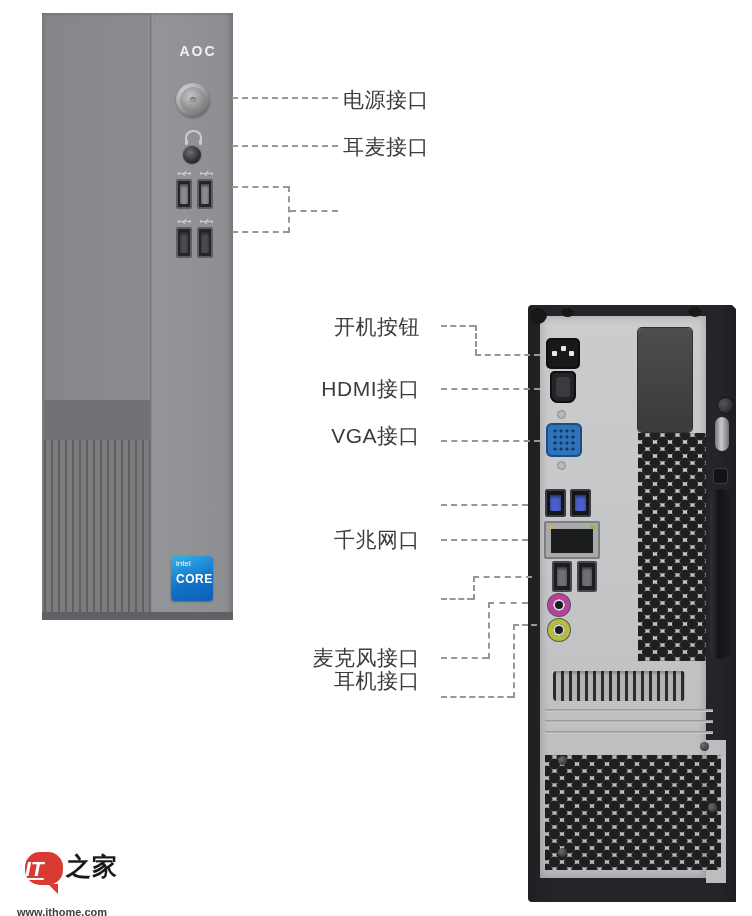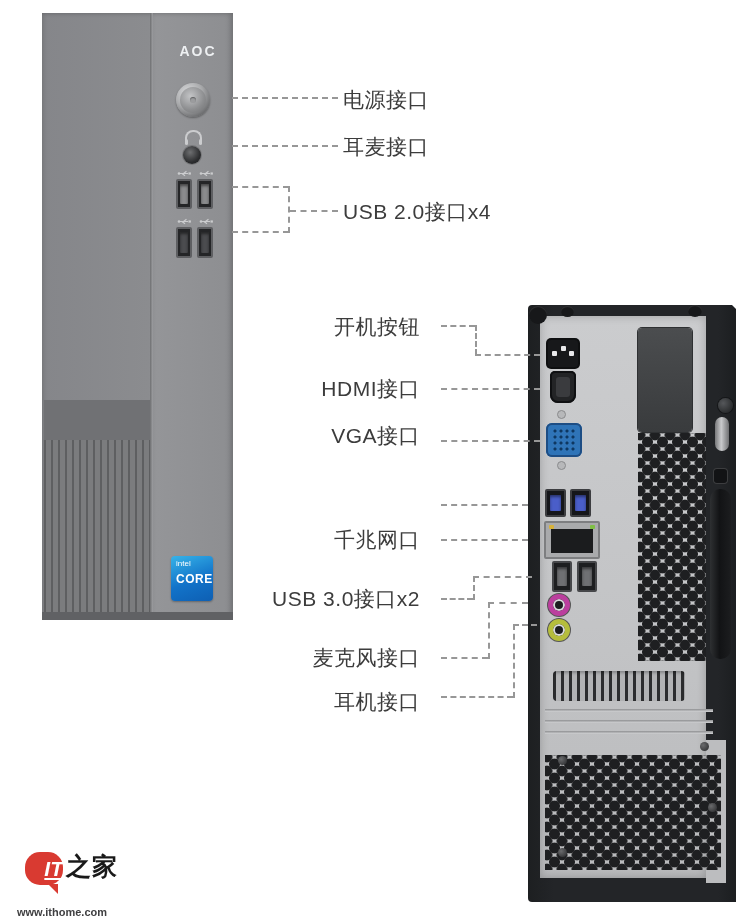--- a/index.html
+++ b/index.html
@@ -115,21 +115,21 @@
   .klock{position:absolute;left:186px;top:164px;width:13px;height:14px;border-radius:3px;
     background:#121315;box-shadow:0 0 0 1px #3c3d3f;}
   .side-bar{position:absolute;left:182px;top:184px;width:21px;height:170px;border-radius:10px;
     background:linear-gradient(90deg,#2e3032,#121315 45%,#1c1d1f);}
   .rear-screw-big{position:absolute;left:190px;top:93px;width:15px;height:15px;border-radius:50%;
     background:radial-gradient(circle at 35% 35%,#55575a,#2a2c2e 72%);box-shadow:0 0 0 1px #151618;}
 
   
   .it-box{position:absolute;left:25px;top:852px;width:38px;height:33px;border-radius:15px;
     background:var(--logo-red,#d93a31);color:#fff;font-weight:bold;font-size:21px;
-    text-align:right;line-height:33px;font-style:italic;text-decoration:underline;}
+    text-align:left;line-height:33px;font-style:italic;text-decoration:underline;}
   .it-tail{position:absolute;left:48px;top:884px;width:0;height:0;
     border-top:10px solid var(--logo-red,#d93a31);border-left:10px solid transparent;}
   .home-text{position:absolute;left:66px;top:850px;font-size:25px;font-weight:bold;
     color:#191919;font-family:Liberation Mono, monospace;letter-spacing:1px;}
   .site-url{position:absolute;left:17px;top:886px;font-size:11px;font-weight:bold;color:#3f3f41;margin-top:20px;}
 </style>
 </head>
 <body>
 
 <div class="stage">
@@ -185,21 +185,20 @@
 
   <div class="dash-h" style="left:232px;top:97px;width:106px"></div>
   <div class="dash-h" style="left:232px;top:145px;width:106px"></div>
   <div class="dash-h" style="left:232px;top:186px;width:57px"></div>
   <div class="dash-h" style="left:232px;top:231px;width:57px"></div>
   <div class="dash-v" style="left:288px;top:186px;height:47px"></div>
   <div class="dash-h" style="left:290px;top:210px;width:48px"></div>
 
   <div class="callout" style="left:343px;top:88px">电源接口</div>
   <div class="callout" style="left:343px;top:135px">耳麦接口</div>
-  <div class="callout" style="left:343px;top:200px">USB 2.0接口x4</div>
 
   <div class="tower-rear">
     <div class="corner-cut"></div>
     <div class="edge-hl"></div>
     <div class="rear-panel"></div>
     <div class="psu-ext"></div>
 
     <div class="frame-screw" style="left:1px;top:1px;width:18px;height:18px"></div>
     <div class="frame-screw" style="left:33px;top:1px;width:13px;height:11px"></div>
     <div class="frame-screw" style="left:160px;top:0;width:14px;height:12px"></div>
@@ -260,22 +259,21 @@
   <div class="dash-v" style="left:488px;top:602px;height:57px"></div>
   <div class="dash-h" style="left:488px;top:602px;width:40px"></div>
   <div class="dash-h" style="left:441px;top:696px;width:72px"></div>
   <div class="dash-v" style="left:513px;top:624px;height:74px"></div>
   <div class="dash-h" style="left:513px;top:624px;width:24px"></div>
 
   <div class="callout right" style="right:316px;top:315px">开机按钮</div>
   <div class="callout right" style="right:316px;top:377px">HDMI接口</div>
   <div class="callout right" style="right:316px;top:424px">VGA接口</div>
   <div class="callout right" style="right:316px;top:528px">千兆网口</div>
-  <div class="callout right" style="right:316px;top:587px">USB 3.0接口x2</div>
   <div class="callout right" style="right:316px;top:646px">麦克风接口</div>
-  <div class="callout right" style="right:316px;top:690px">耳机接口</div>
+  <div class="callout right" style="right:316px;top:669px">耳机接口</div>
 
   <div class="it-box">IT</div>
   <div class="it-tail"></div>
   <div class="home-text">之家</div>
   <div class="site-url">www.ithome.com</div>
 
 </div>
 
 </body></html>

